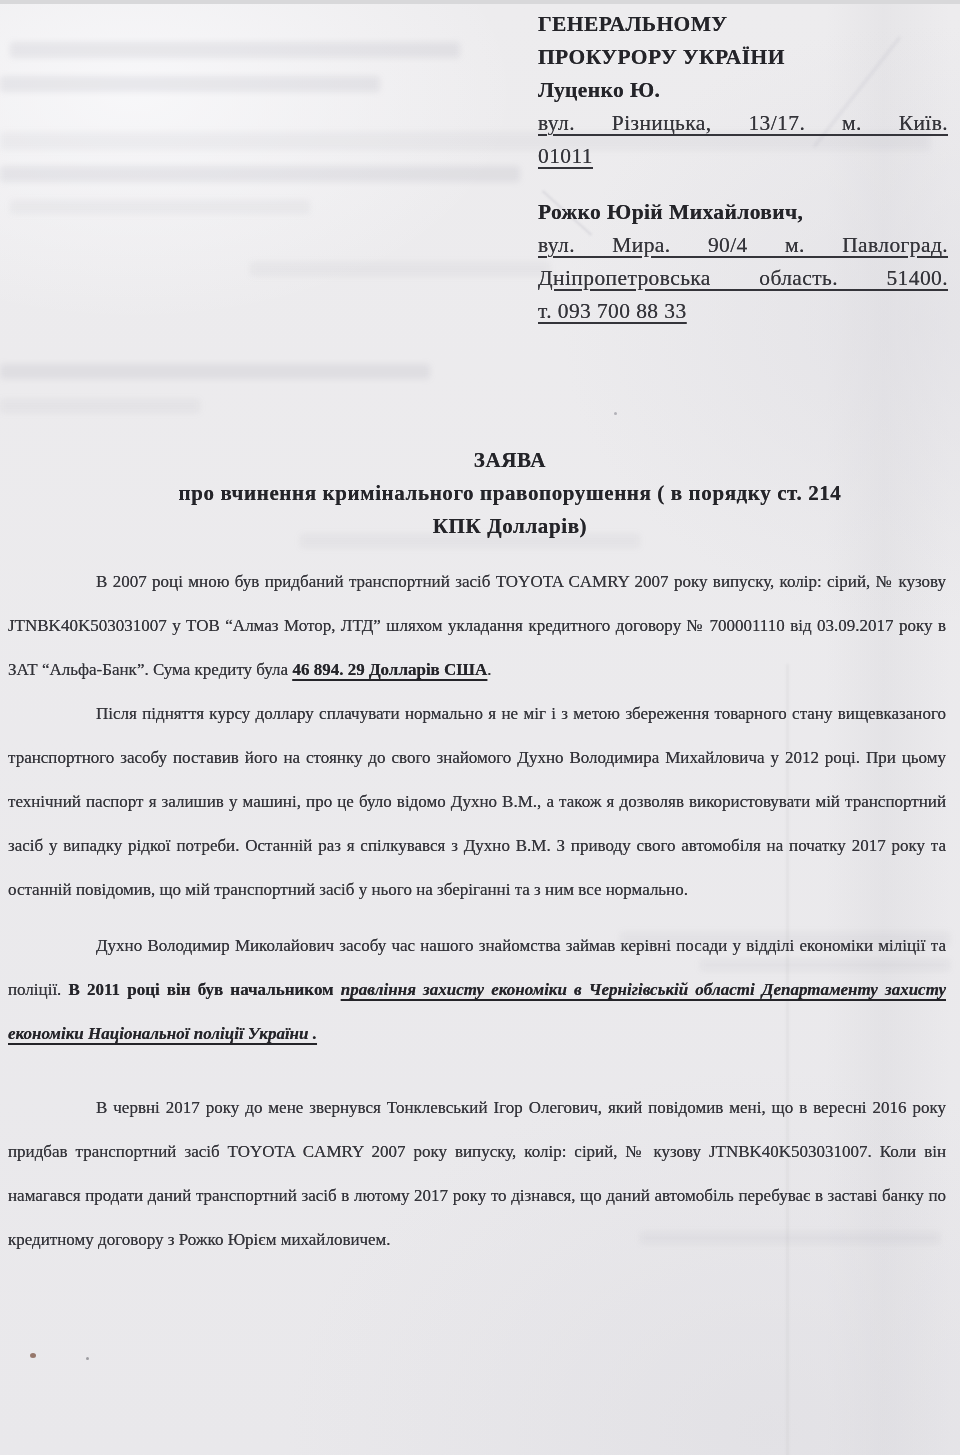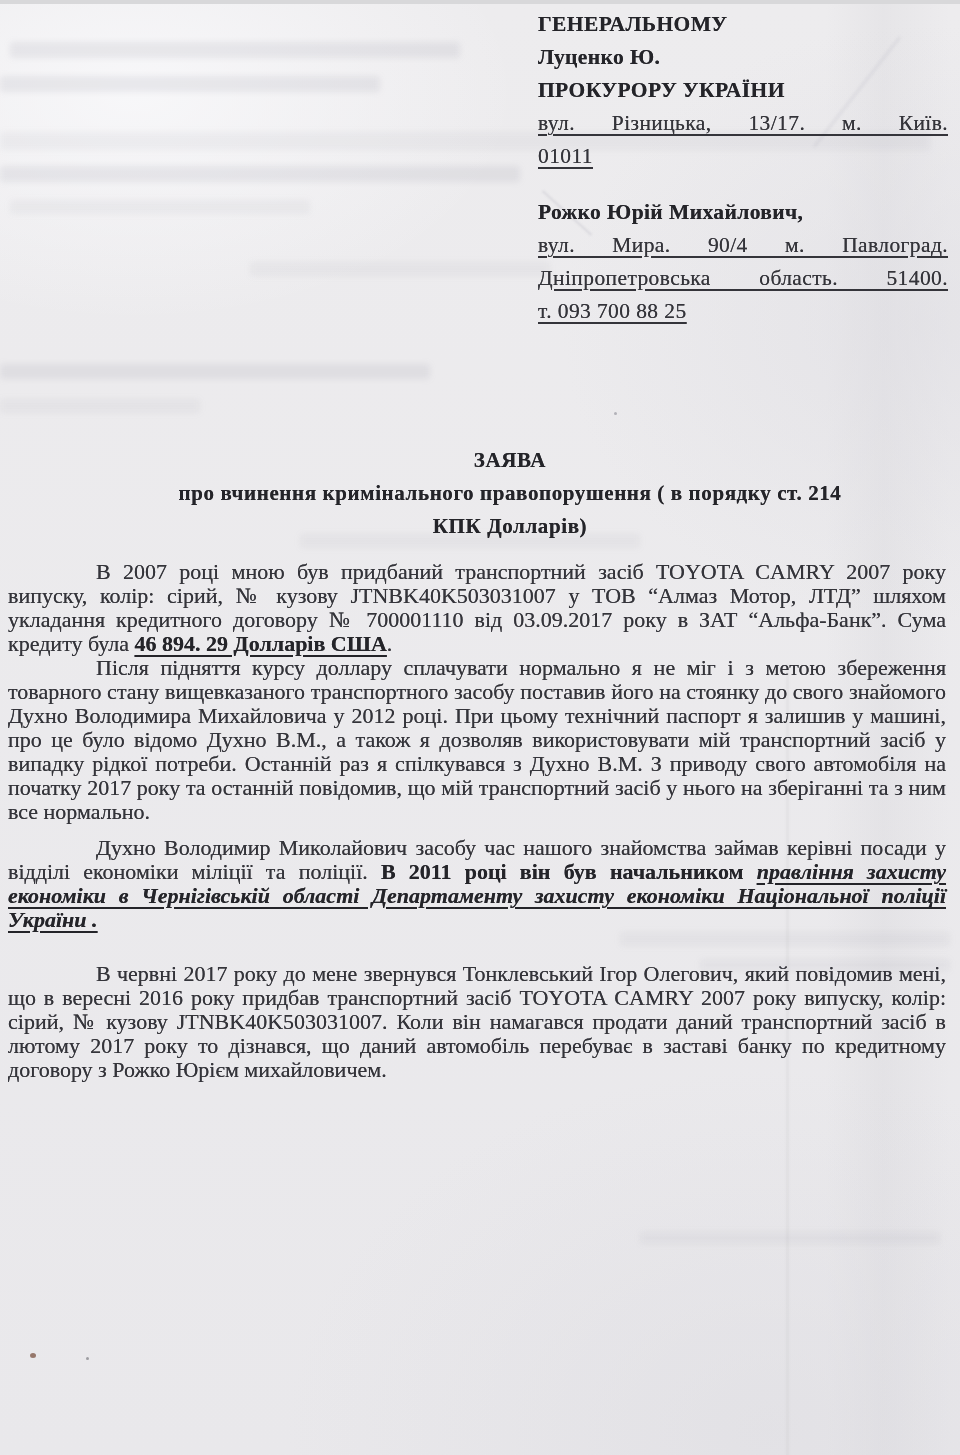--- a/index.html
+++ b/index.html
@@ -31,21 +31,21 @@
   .j{text-align:justify;text-align-last:justify;}
   .bu{font-weight:bold;color:var(--ink-strong);text-decoration:underline;text-decoration-thickness:1.8px;text-underline-offset:4px;}
   .biu{font-weight:bold;font-style:italic;color:var(--ink-strong);text-decoration:underline;text-decoration-thickness:1.8px;text-underline-offset:4px;}
 
   .recipient{position:absolute;left:538px;top:4px;width:410px;font-size:21.5px;line-height:33px;letter-spacing:.4px;}
   .applicant{position:absolute;left:538px;top:192px;width:410px;font-size:21.5px;line-height:33px;letter-spacing:.4px;}
 
   .title-block{position:absolute;left:0;top:440px;width:960px;text-align:center;font-size:21px;line-height:33px;padding-left:30px;}
   .t{font-weight:bold;color:var(--ink-strong);letter-spacing:.6px;}
 
-  .body-block{position:absolute;left:8px;top:556px;width:938px;font-size:22px;line-height:24px;text-align:justify;}
+  .body-block{position:absolute;left:8px;top:556px;width:938px;font-size:17px;line-height:44px;text-align:justify;}
   .body-block p{margin:0;text-indent:88px;}
   .body-block p.gap-sm{margin-top:12px;}
   .body-block p.gap-lg{margin-top:30px;font-family:Liberation Serif, serif;}
   .body-block p.p4{text-indent:48px;word-spacing:13px;}
 
   
   .ghost{position:absolute;background:rgba(122,122,140,.11);filter:blur(3px);border-radius:4px;pointer-events:none;}
   .ghost.faint{background:rgba(122,122,140,.07);}
   .crease-v{position:absolute;left:786px;top:660px;width:3px;height:795px;background:rgba(90,90,105,.05);filter:blur(1px);pointer-events:none;}
   .crease-d1{position:absolute;left:856px;top:18px;width:2px;height:140px;background:rgba(170,170,182,.28);transform:rotate(38deg);filter:blur(1.5px);pointer-events:none;}
@@ -75,31 +75,31 @@
 
   <div class="crease-v"></div>
   <div class="crease-d1"></div>
   <div class="crease-d2"></div>
   <div class="speck s1"></div>
   <div class="speck s2"></div>
   <div class="speck s3"></div>
 
   <div class="recipient">
     <div class="b">ГЕНЕРАЛЬНОМУ</div>
+    <div class="b">ПРОКУРОРУ УКРАЇНИ</div>
     <div class="b">Луценко Ю.</div>
-    <div class="b">ПРОКУРОРУ УКРАЇНИ</div>
     <div class="u j">вул. Різницька, 13/17. м. Київ.</div>
     <div class="u">01011</div>
   </div>
 
   <div class="applicant">
     <div class="b">Рожко Юрій Михайлович,</div>
     <div class="u j">вул. Мира. 90/4 м. Павлоград.</div>
     <div class="u j">Дніпропетровська область. 51400.</div>
-    <div class="u">т. 093 700 88 25</div>
+    <div class="u">т. 093 700 88 33</div>
   </div>
 
   <div class="title-block">
     <div class="t">ЗАЯВА</div>
     <div class="t">про вчинення кримінального правопорушення ( в порядку ст. 214</div>
     <div class="t">КПК Долларів)</div>
   </div>
 
   <div class="body-block">
     <p><span>В 2007 році мною був придбаний транспортний засіб TOYOTA CAMRY 2007 року випуску, колір: сірий, № кузову JTNBK40K503031007 у ТОВ “Алмаз Мотор, ЛТД” шляхом укладання кредитного договору № 700001110 від 03.09.2017 року в ЗАТ “Альфа-Банк”. Сума кредиту була </span><span class="bu">46 894. 29 Долларів США</span><span>.</span></p>

